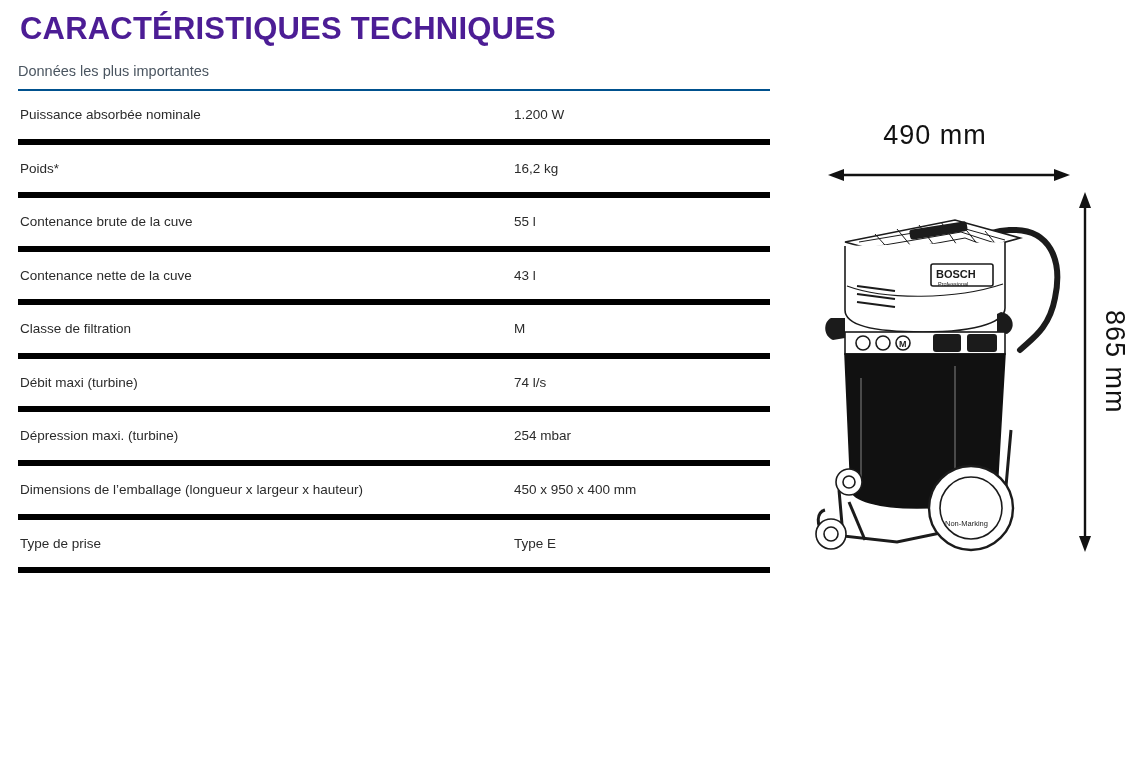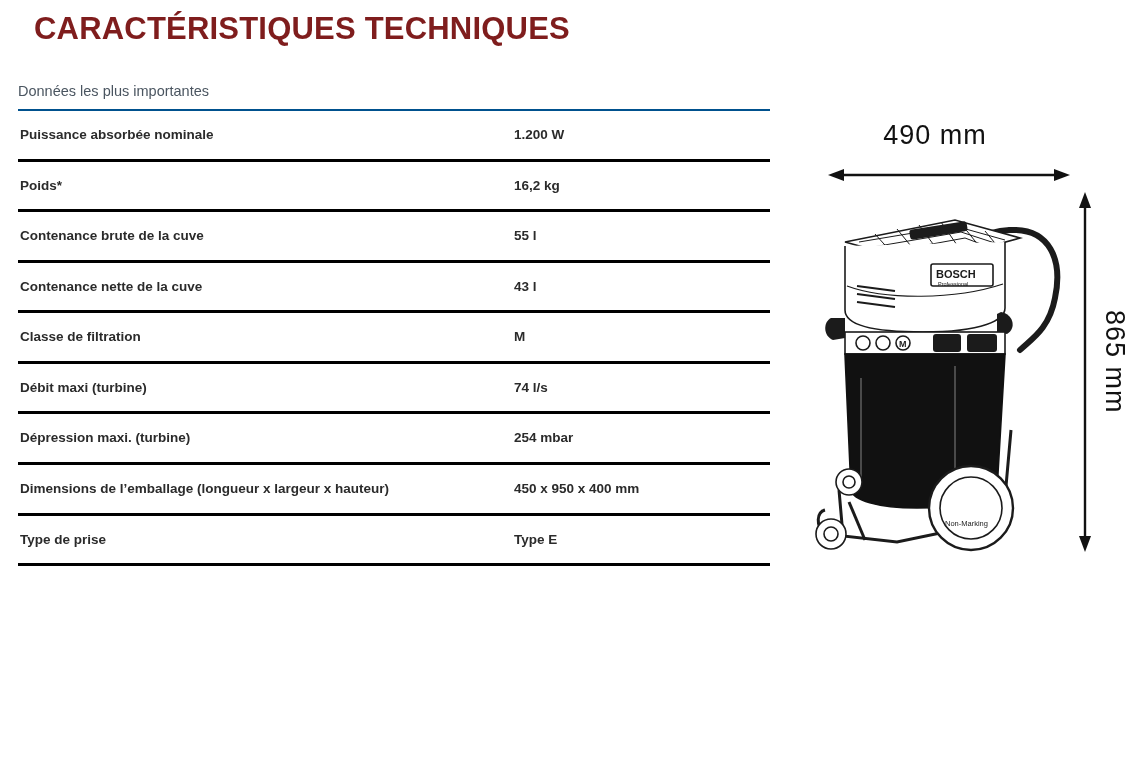--- a/index.html
+++ b/index.html
@@ -26,42 +26,41 @@
   .specs {
     position: absolute;
     left: 18px;
     top: 0;
     width: 752px;
   }
 
   .page-title {
     font-size: 31px;
     font-weight: bold;
-    color: #7f1d1d;
+    color: #4c1d95;
     letter-spacing: 0.2px;
-    margin: 10px 0 0 16px;
+    margin: 10px 0 0 2px;
     line-height: 1.2;
   }
 
   .subtitle {
     font-size: 14.5px;
     color: #4a5560;
-    margin-top: 36px;
+    margin-top: 16px;
     margin-bottom: 10px;
   }
 
   table.spec-table {
     border-collapse: collapse;
     width: 752px;
     border-top: 2.5px solid #00518e;
   }
 
   table.spec-table tr {
-    border-bottom: 3px solid #000000;
-    font-weight: bold;
+    border-bottom: 6px solid #000000;
   }
 
   table.spec-table td {
     font-size: 13.5px;
     color: #2b2b2b;
     padding: 15px 0 15px 0;
     vertical-align: middle;
     line-height: 1.3;
   }
 

